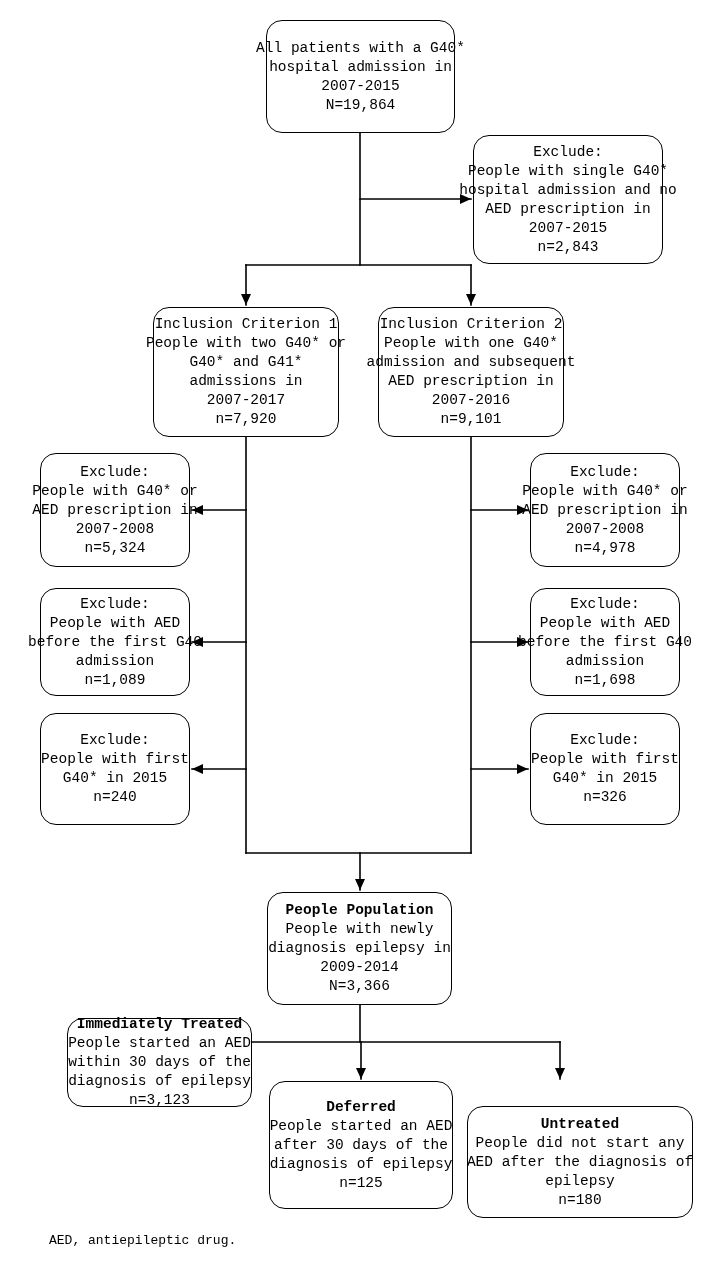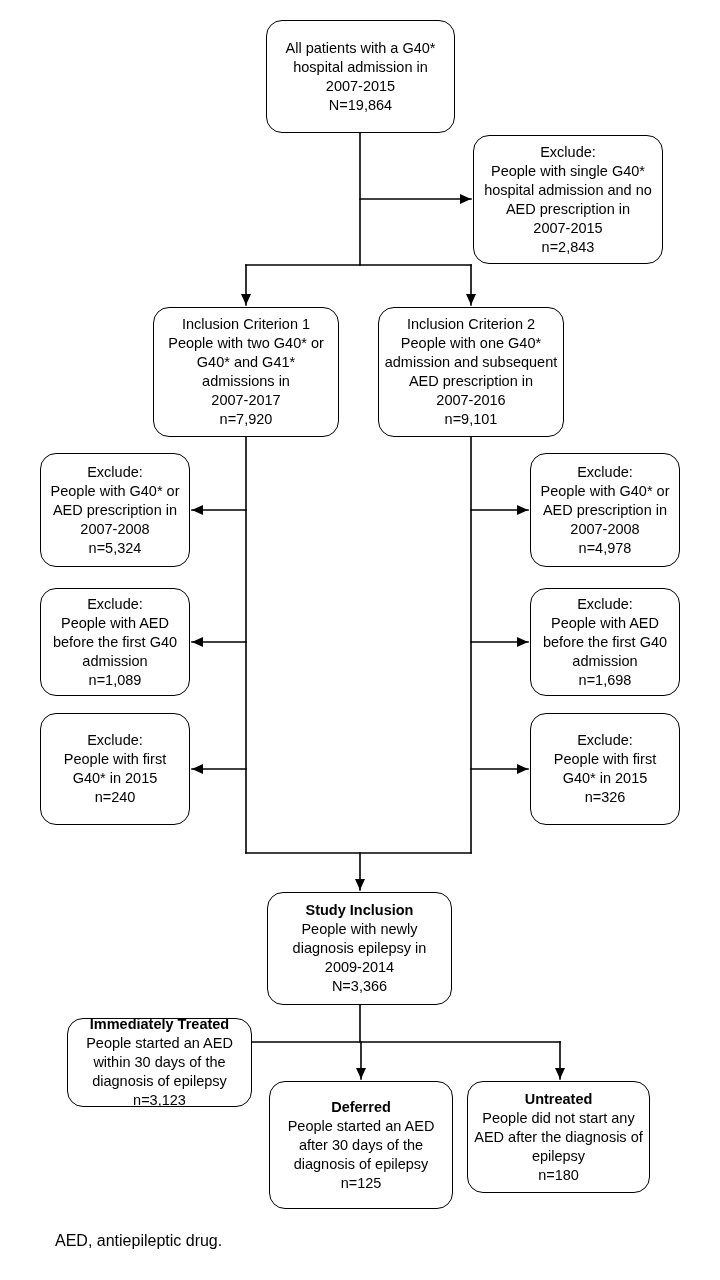--- a/index.html
+++ b/index.html
@@ -2,21 +2,21 @@
 <html><head>
 <meta charset="utf-8">
 <style>
   * { margin: 0; padding: 0; box-sizing: border-box; }
   html, body { background: #ffffff; }
   .canvas {
     position: relative;
     width: 720px;
     height: 1280px;
     background: #ffffff;
-    font-family: Liberation Sans, sans-serif;
+    font-family: Liberation Mono, monospace;
     color: #000000;
     overflow: hidden;
   }
   svg.connectors {
     position: absolute;
     left: 0; top: 0;
     width: 720px; height: 1280px;
   }
   svg.connectors line { stroke: #000000; stroke-width: 1.6; stroke-linecap: square; }
   .node {
@@ -30,23 +30,23 @@
     justify-content: center;
     text-align: center;
     font-size: 14.5px;
     line-height: 19px;
     padding: 2px;
   }
   .node-title { font-weight: bold; white-space: pre; }
   .node-text { white-space: pre; }
   .footnote {
     position: absolute;
-    left: 55px;
+    left: 49px;
     top: 1231px;
-    font-size: 16px;
+    font-size: 13px;
     line-height: 19px;
   }
 </style>
 </head>
 <body>
 
 <div class="canvas">
 
   <svg class="connectors" viewBox="0 0 720 1280" xmlns="http://www.w3.org/2000/svg">
     <defs>
@@ -155,21 +155,21 @@
   </div>
 
   <div class="node" style="left:530px;top:713px;width:150px;height:112px">
     <div class="node-text">Exclude:
 People with first
 G40* in 2015
 n=326</div>
   </div>
 
   <div class="node" style="left:267px;top:892px;width:185px;height:113px">
-    <div class="node-title">Study Inclusion</div>
+    <div class="node-title">People Population</div>
     <div class="node-text">People with newly
 diagnosis epilepsy in
 2009-2014
 N=3,366</div>
   </div>
 
   <div class="node" style="left:67px;top:1018px;width:185px;height:89px">
     <div class="node-title">Immediately Treated</div>
     <div class="node-text">People started an AED
 within 30 days of the
@@ -178,21 +178,21 @@
   </div>
 
   <div class="node" style="left:269px;top:1081px;width:184px;height:128px">
     <div class="node-title">Deferred</div>
     <div class="node-text">People started an AED
 after 30 days of the
 diagnosis of epilepsy
 n=125</div>
   </div>
 
-  <div class="node" style="left:467px;top:1081px;width:183px;height:112px">
+  <div class="node" style="left:467px;top:1106px;width:226px;height:112px">
     <div class="node-title">Untreated</div>
     <div class="node-text">People did not start any
 AED after the diagnosis of
 epilepsy
 n=180</div>
   </div>
 
   <div class="footnote">AED, antiepileptic drug.</div>
 
 </div>

